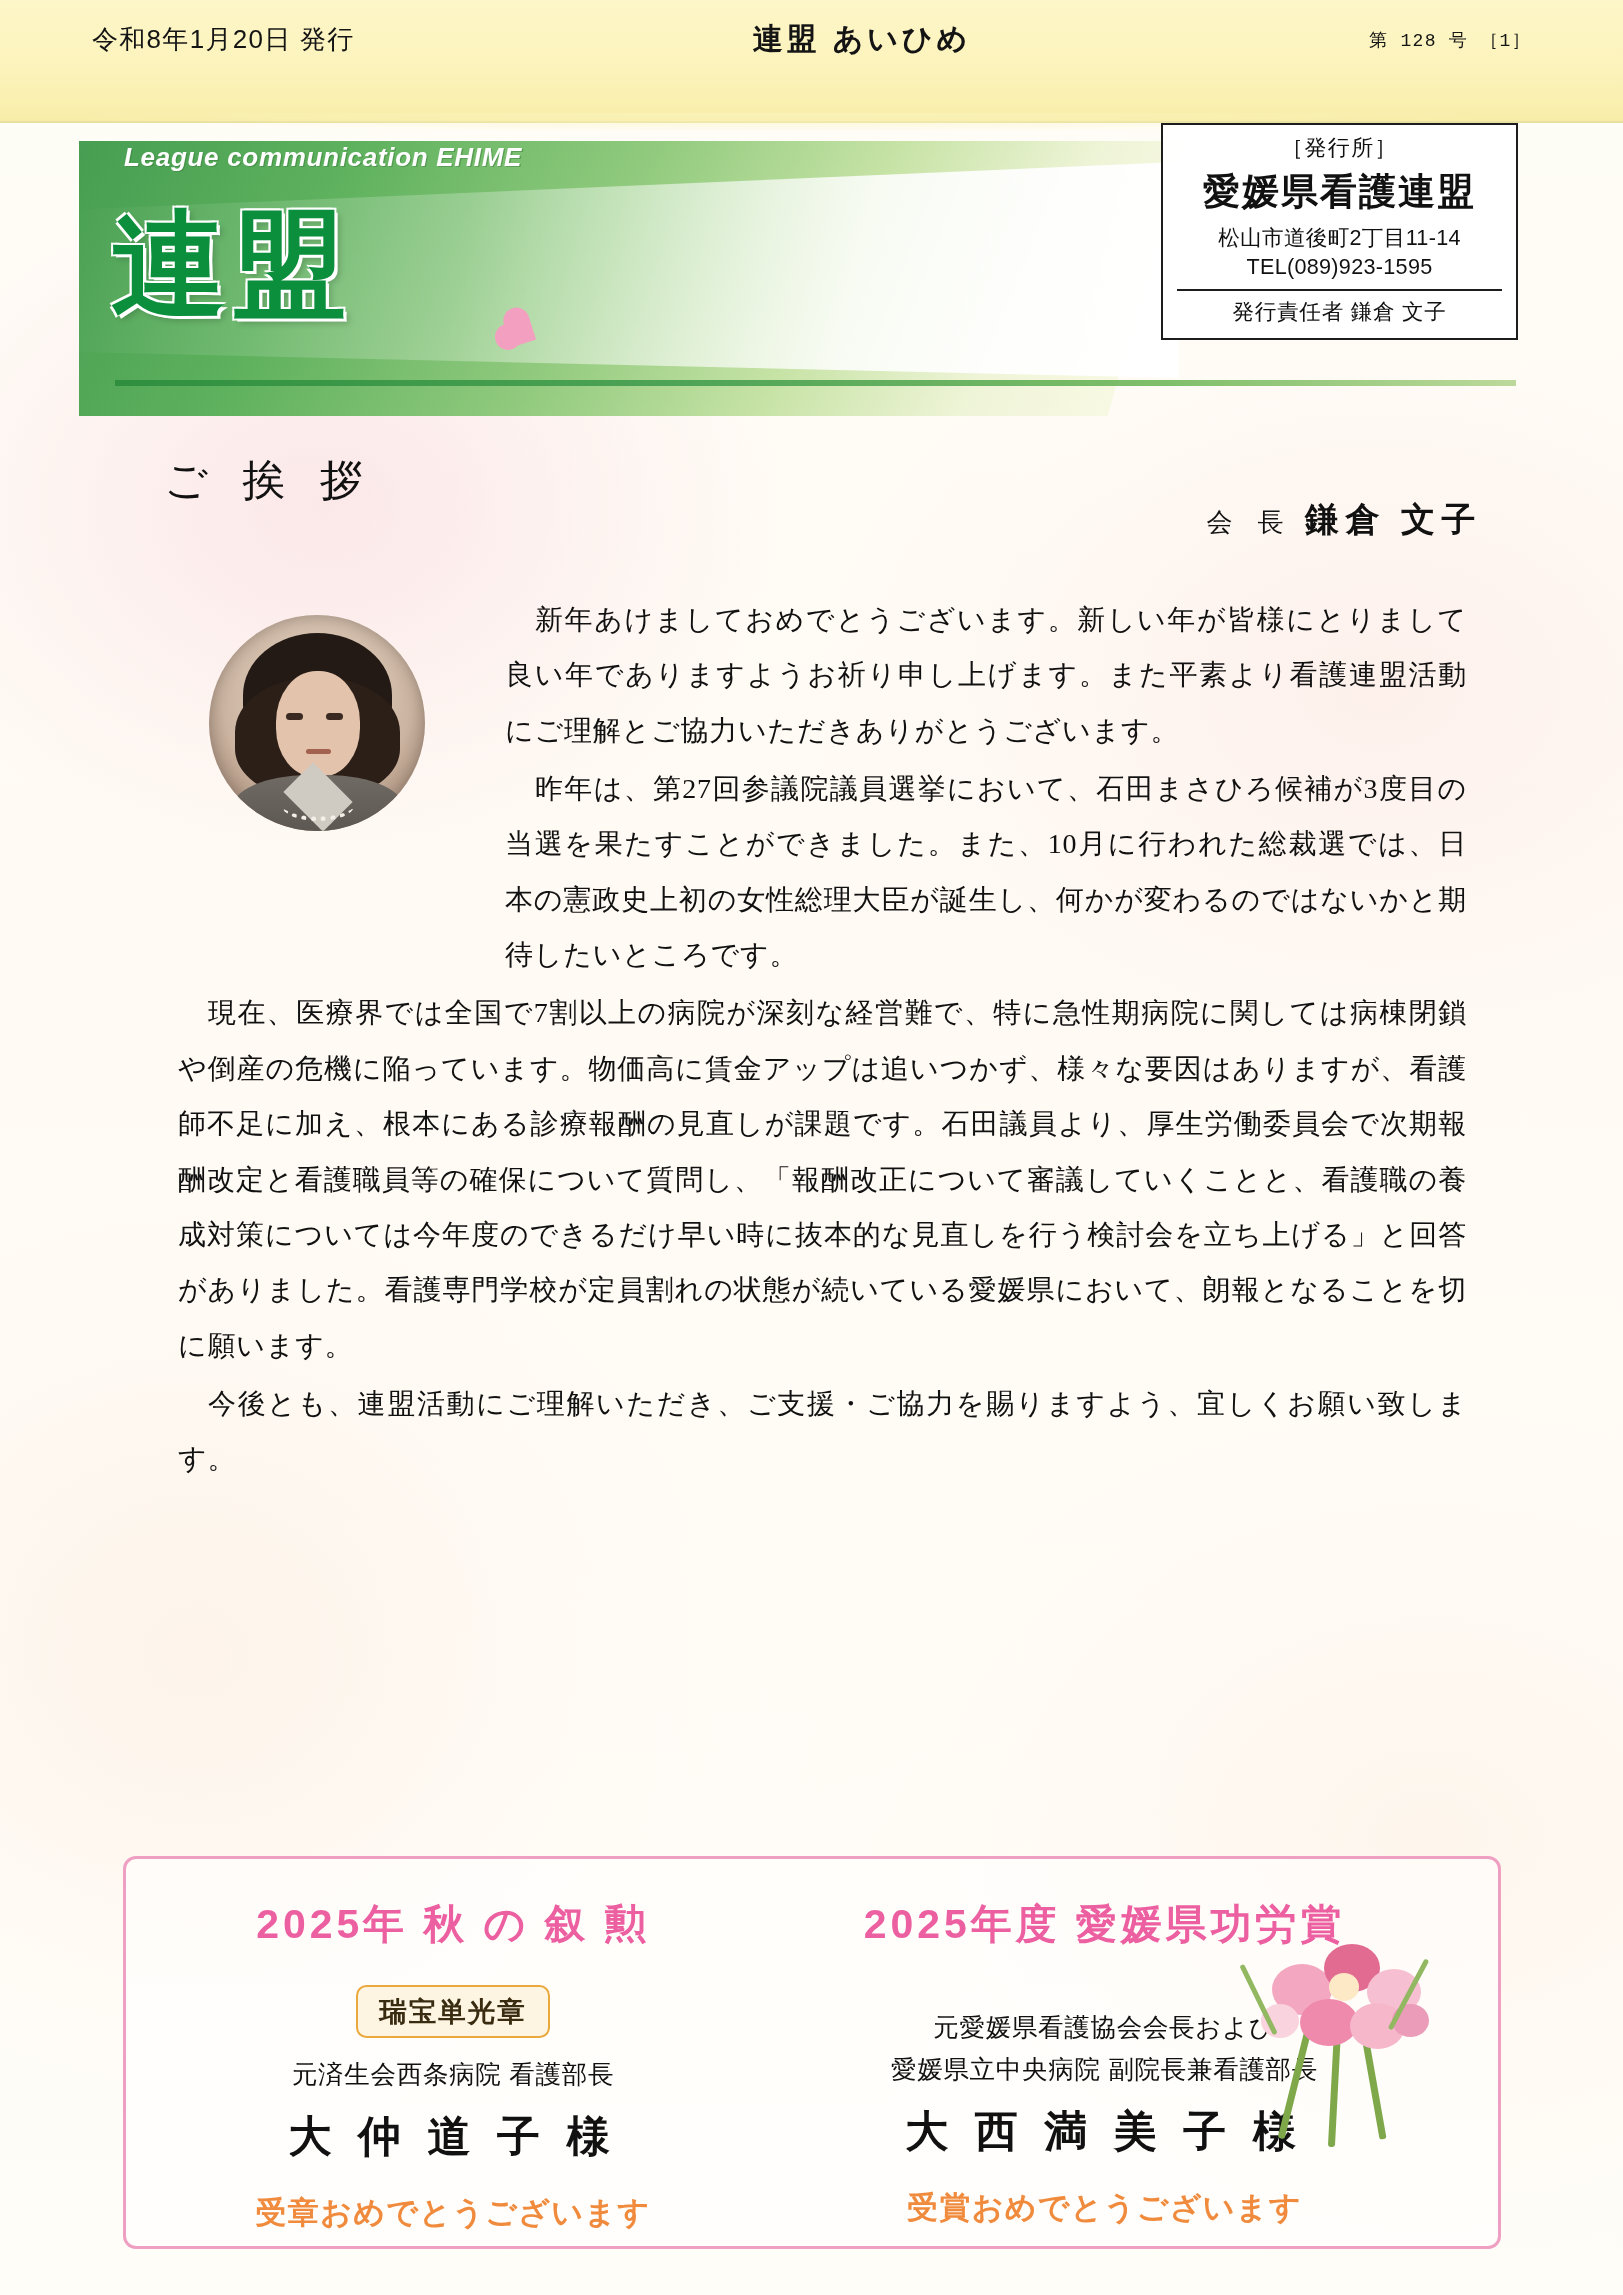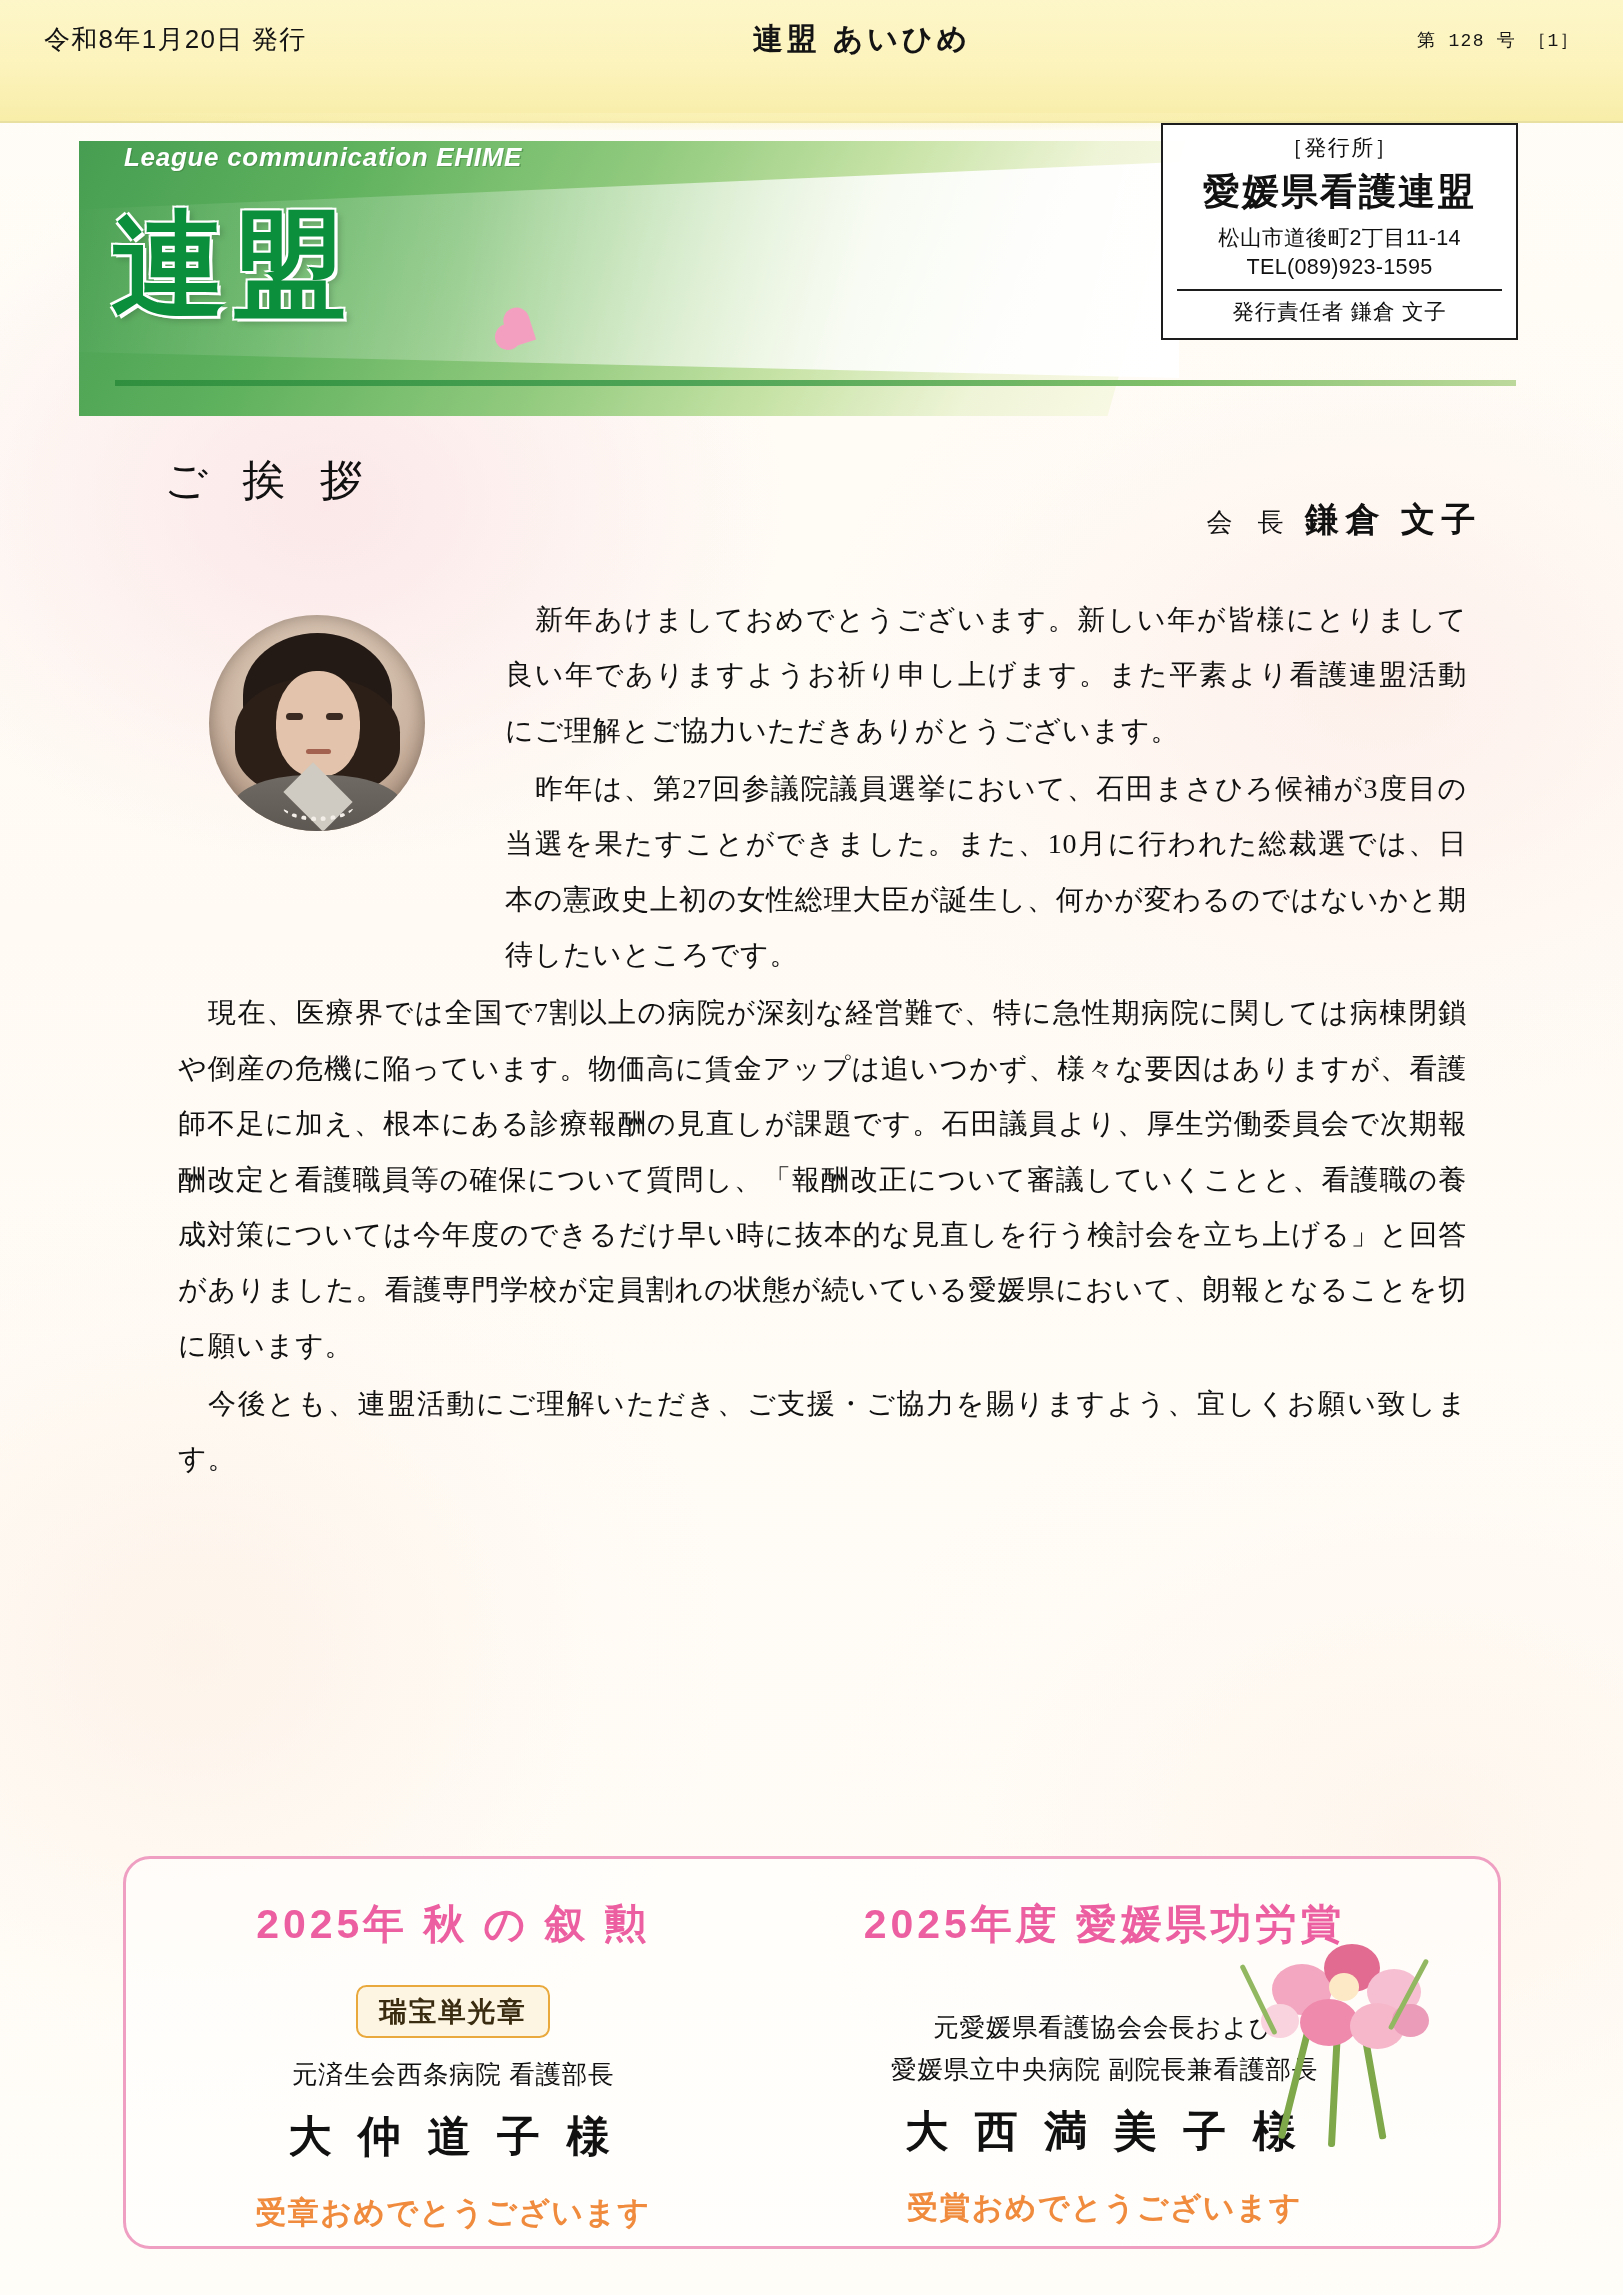--- a/index.html
+++ b/index.html
@@ -44,21 +44,21 @@
     background: radial-gradient(ellipse 1113px 39px at 48% -6.5px, #faf2bb 0%, rgba(250,242,187,0) 70%);
   }
   .mast-row {
     position: absolute;
     left: 0; top: 0;
     width: 1623px;
     height: 79px;
     display: flex;
     align-items: center;
     justify-content: space-between;
-    padding: 0 44px;
+    padding: 0 92px;
     box-sizing: border-box;
   }
   .mast-date {
     font-size: 26px;
     letter-spacing: 1.3px;
     color: #141414;
     font-family: "Liberation Sans", sans-serif;
   }
   .mast-center {
     font-size: 30px;
@@ -307,21 +307,21 @@
     display: block;
     margin-left: 327px;
   }
 
   
   #honors-box {
     position: absolute;
     left: 123px; top: 1856px;
     width: 1378px; height: 393px;
     border: 3.3px solid #ef9fc2;
-    border-radius: 27px;
+    border-radius: 13px;
     background: rgba(255,255,255,0.55);
     box-sizing: border-box;
   }
   .honor-col {
     position: absolute;
     top: 0;
     height: 100%;
     text-align: center;
   }
   #honor-left { left: 39px; width: 576px; }

